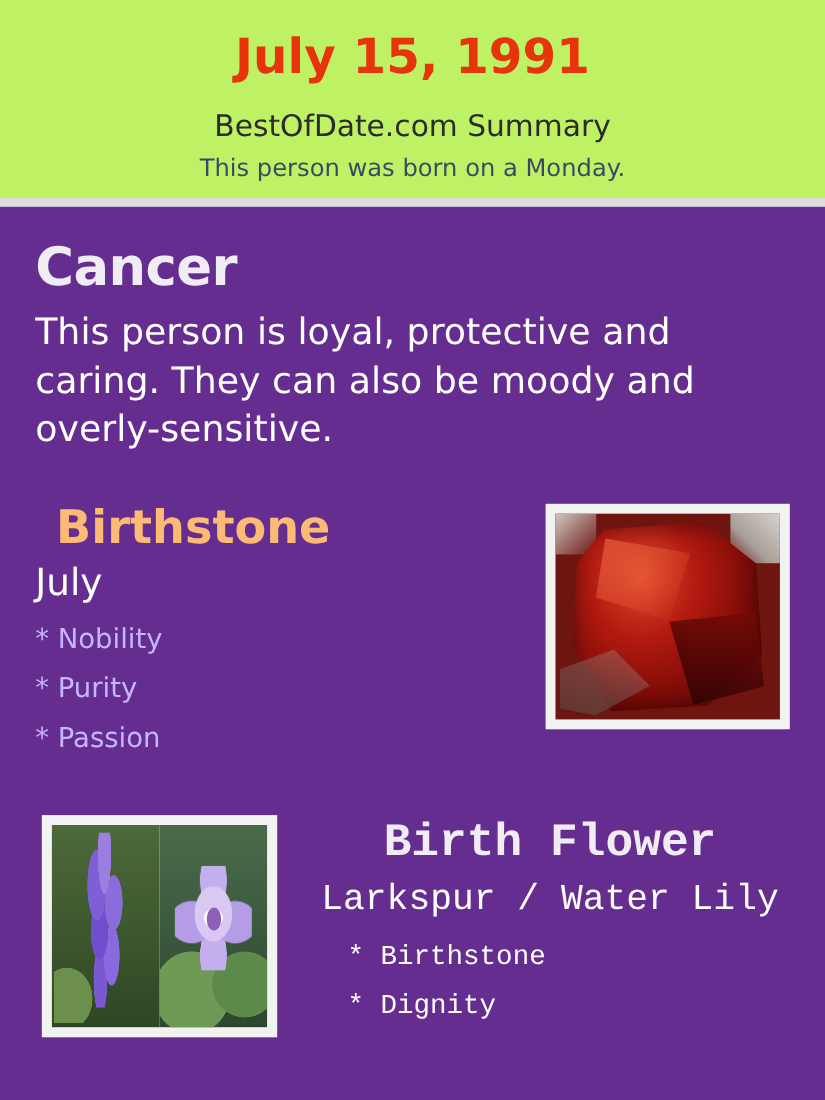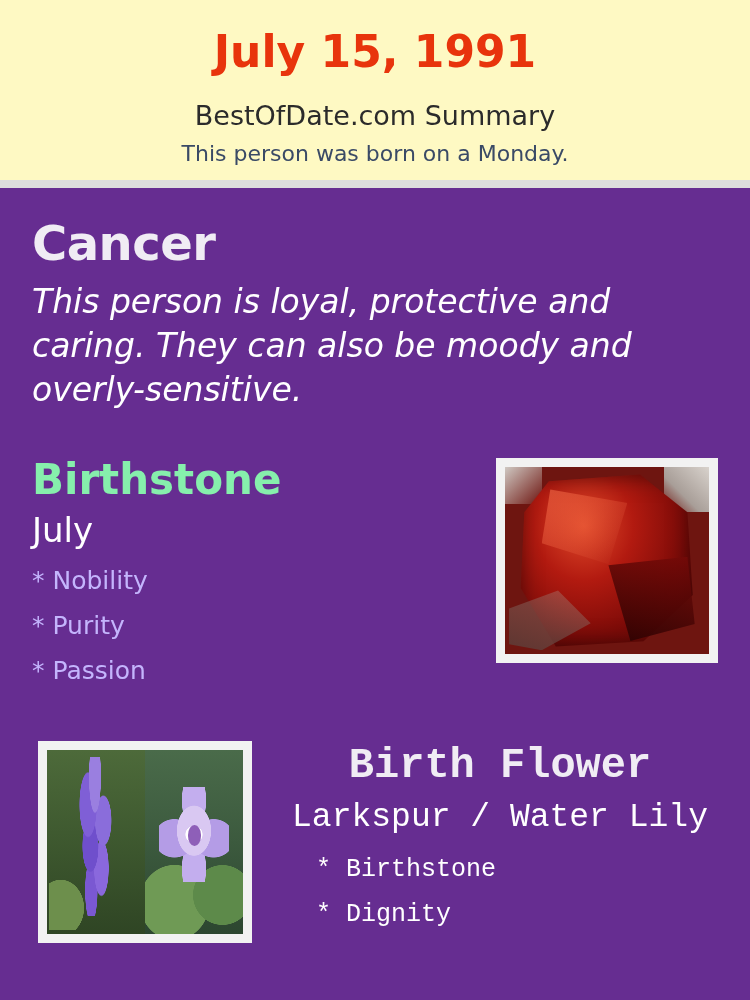--- a/index.html
+++ b/index.html
@@ -14,21 +14,21 @@
     position: relative;
     width: 750px;
     height: 1000px;
     background: #ffffff;
   }
 
   
   .header {
     width: 750px;
     height: 180px;
-    background: #fef9c3;
+    background: #bef264;
     text-align: center;
     padding-top: 26px;
   }
   .header-date {
     font-size: 44px;
     font-weight: bold;
     color: #e8340c;
     letter-spacing: 0px;
     line-height: 52px;
   }
@@ -66,33 +66,33 @@
     color: #f0ecf4;
     line-height: 58px;
     letter-spacing: -0.5px;
   }
   .sign-desc {
     font-size: 33px;
     color: #ffffff;
     line-height: 44px;
     margin-top: 8px;
     max-width: 620px;
-    font-style: italic;
   }
 
   
   .birthstone-block {
     margin-top: 42px;
     position: relative;
   }
   .section-title {
     font-size: 42px;
     font-weight: bold;
-    color: #86efac;
+    color: #fdba74;
     line-height: 52px;
+    margin-left: 19px;
   }
   .section-subtitle {
     font-size: 34px;
     color: #ffffff;
     line-height: 44px;
     margin-top: 2px;
   }
   .trait-list {
     list-style: none;
     margin-top: 6px;

